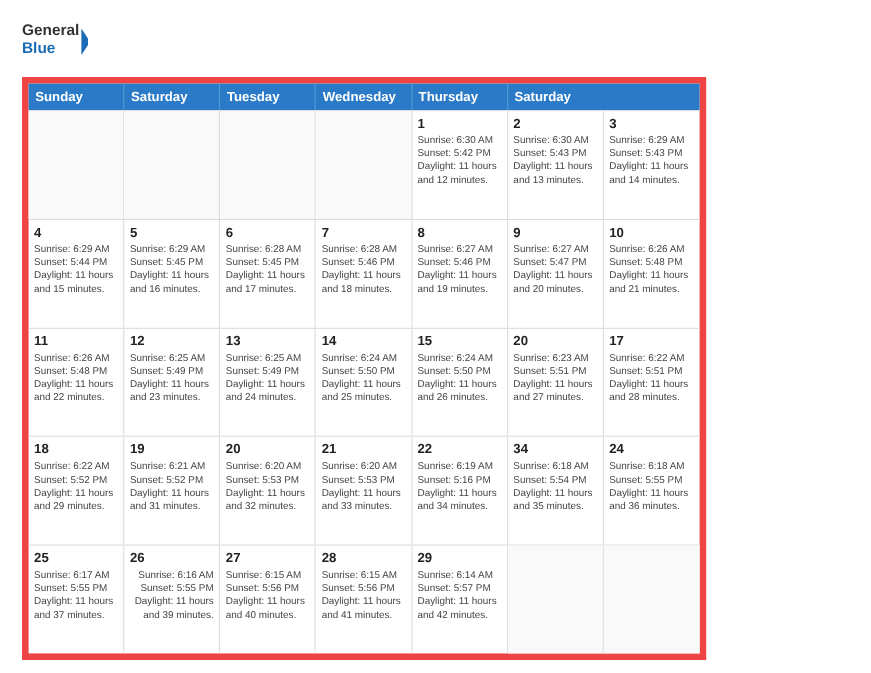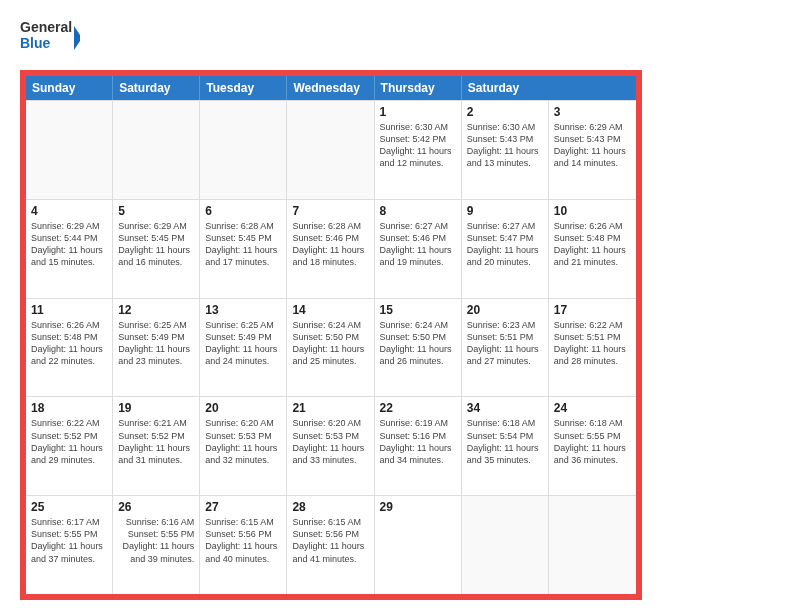--- a/index.html
+++ b/index.html
@@ -298,19 +298,22 @@
 Daylight: 11 hours and 40 minutes.</div>
           </div>
           <div class="cal-cell">
             <div class="day-num">28</div>
             <div class="cell-info" style="white-space: pre-line;">Sunrise: 6:15 AM
 Sunset: 5:56 PM
 Daylight: 11 hours and 41 minutes.</div>
           </div>
           <div class="cal-cell">
             <div class="day-num">29</div>
+            <div class="cell-info" style="white-space: pre-line;">Sunrise: 6:14 AM
+Sunset: 5:57 PM
+Daylight: 11 hours and 42 minutes.</div>
           </div>
           <div class="cal-cell empty"></div>
           <div class="cal-cell empty"></div>
         </div>
       </div>
   </div>
 </div>
 
 </body></html>

